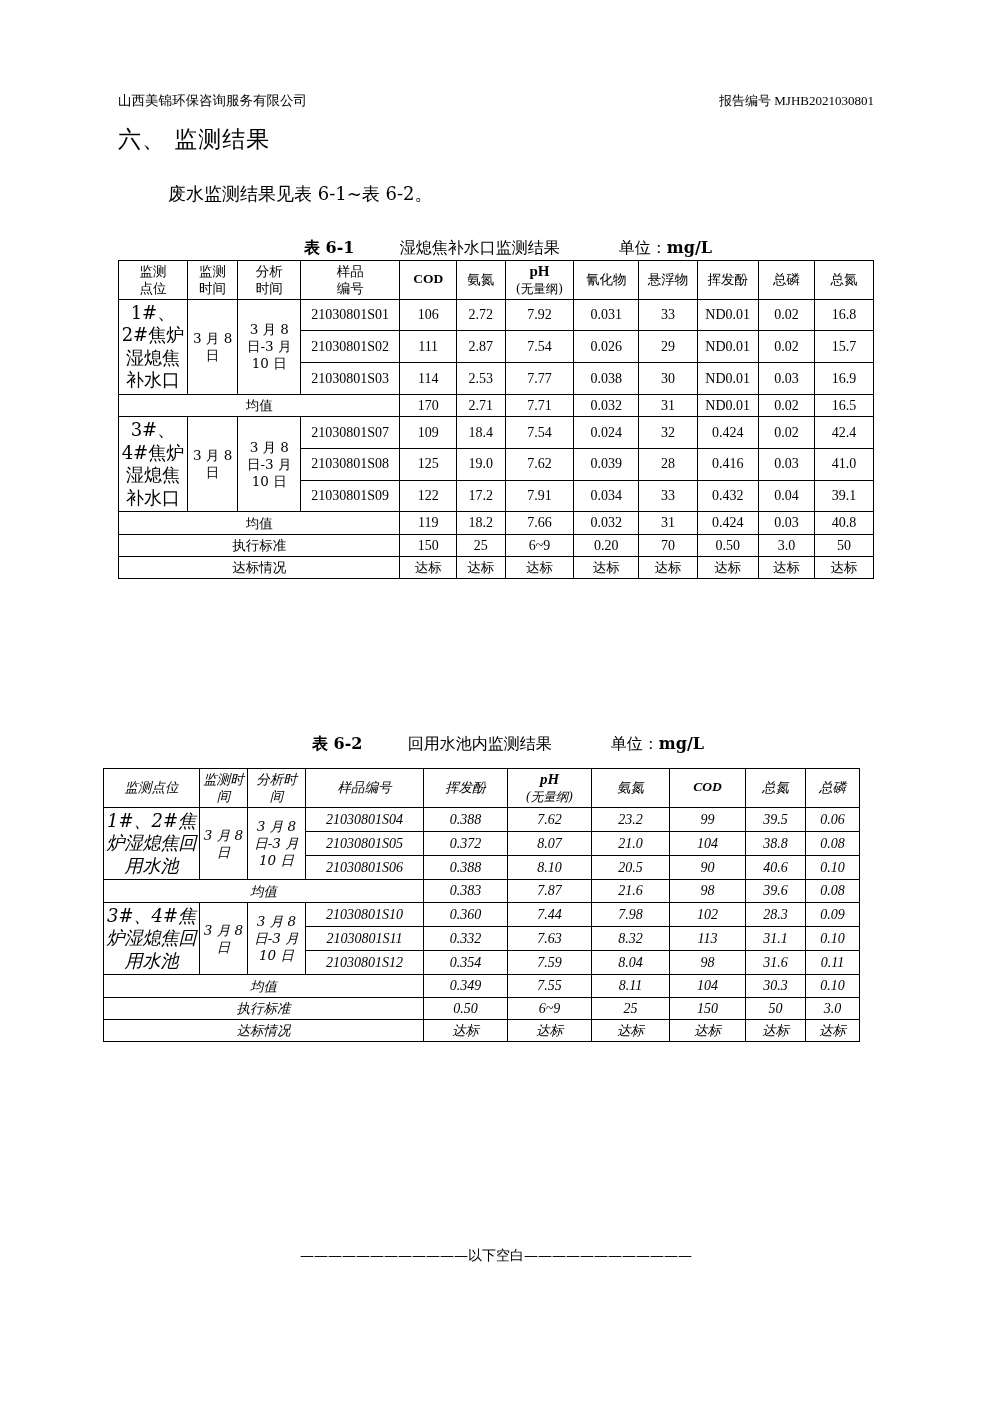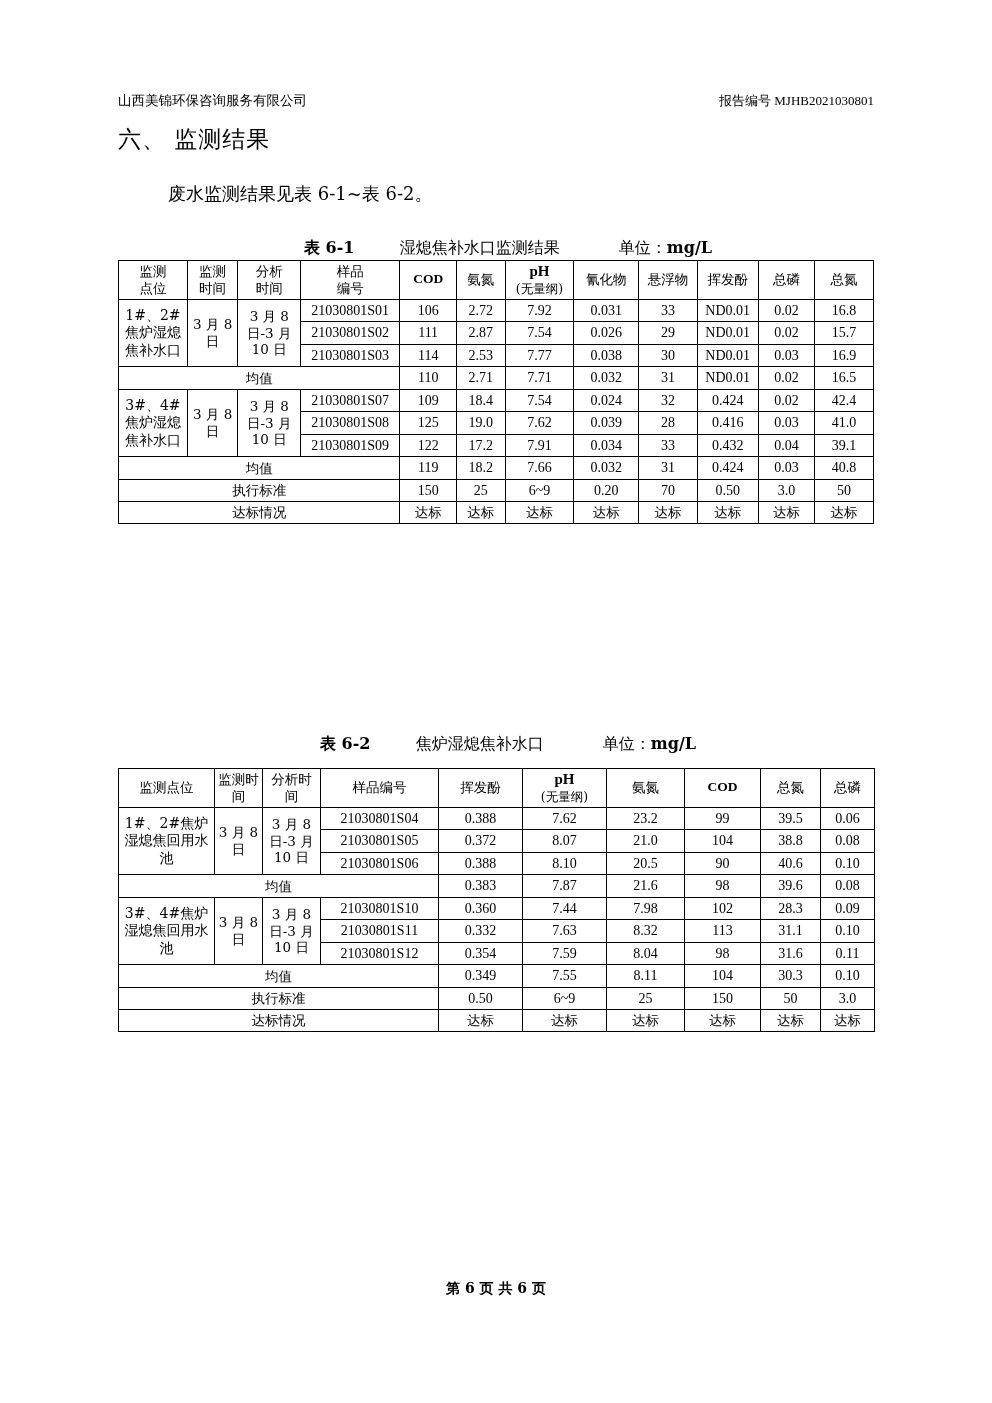--- a/index.html
+++ b/index.html
@@ -101,40 +101,41 @@
   }
   table.rep .ph-hdr .ph {
     font-family: "Liberation Serif", serif;
     font-weight: bold;
     font-size: 15px;
   }
   table.rep .ph-hdr .sub {
     font-size: 12.5px;
   }
   .side {
-    font-size: 14px;
+    font-size: 18px;
     line-height: 1.3;
   }
   .vtime {
     font-size: 13.5px;
     line-height: 1.3;
   }
 
   #t1 {
     position: absolute;
     left: 118px;
     top: 260px;
     width: 756px;
     border-radius: 10px;
   }
   #t2 {
     position: absolute;
-    left: 118px;
+    left: 103px;
     top: 768px;
     width: 756px;
+    font-style: italic;
   }
 
   .blank-line {
     position: absolute;
     left: 118px;
     top: 1247px;
     width: 756px;
     text-align: center;
     font-size: 14px;
     font-family: "DejaVu Serif", serif;
@@ -249,21 +250,21 @@
         <td class="num">2.53</td>
         <td class="num">7.77</td>
         <td class="num">0.038</td>
         <td class="num">30</td>
         <td class="num">ND0.01</td>
         <td class="num">0.03</td>
         <td class="num">16.9</td>
       </tr>
       <tr>
         <td colspan="4">均值</td>
-        <td class="num">110</td>
+        <td class="num">170</td>
         <td class="num">2.71</td>
         <td class="num">7.71</td>
         <td class="num">0.032</td>
         <td class="num">31</td>
         <td class="num">ND0.01</td>
         <td class="num">0.02</td>
         <td class="num">16.5</td>
       </tr>
 
       <tr>
@@ -335,21 +336,21 @@
         <td>达标</td>
         <td>达标</td>
         <td>达标</td>
       </tr>
     </tbody>
   </table>
 
   <div class="tbl-caption" id="cap2">
     <span class="cap-no">表 6-2</span>
     <span style="display:inline-block;width:34px"></span>
-    <span class="cap-name">焦炉湿熄焦补水口</span>
+    <span class="cap-name">回用水池内监测结果</span>
     <span style="display:inline-block;width:48px"></span>
     <span class="cap-unit">单位：</span><b>mg/L</b>
   </div>
 
   <table class="rep" id="t2">
     <colgroup>
       <col style="width:96px">
         <col style="width:48px">
         <col style="width:58px">
         <col style="width:118px">
@@ -476,15 +477,15 @@
         <td>达标</td>
         <td>达标</td>
         <td>达标</td>
         <td>达标</td>
         <td>达标</td>
         <td>达标</td>
       </tr>
     </tbody>
   </table>
 
-  <div class="footer">第 6 页 共 6 页</div>
+  <div class="blank-line">————————————以下空白————————————</div>
 
 </div>
 
 </body></html>

